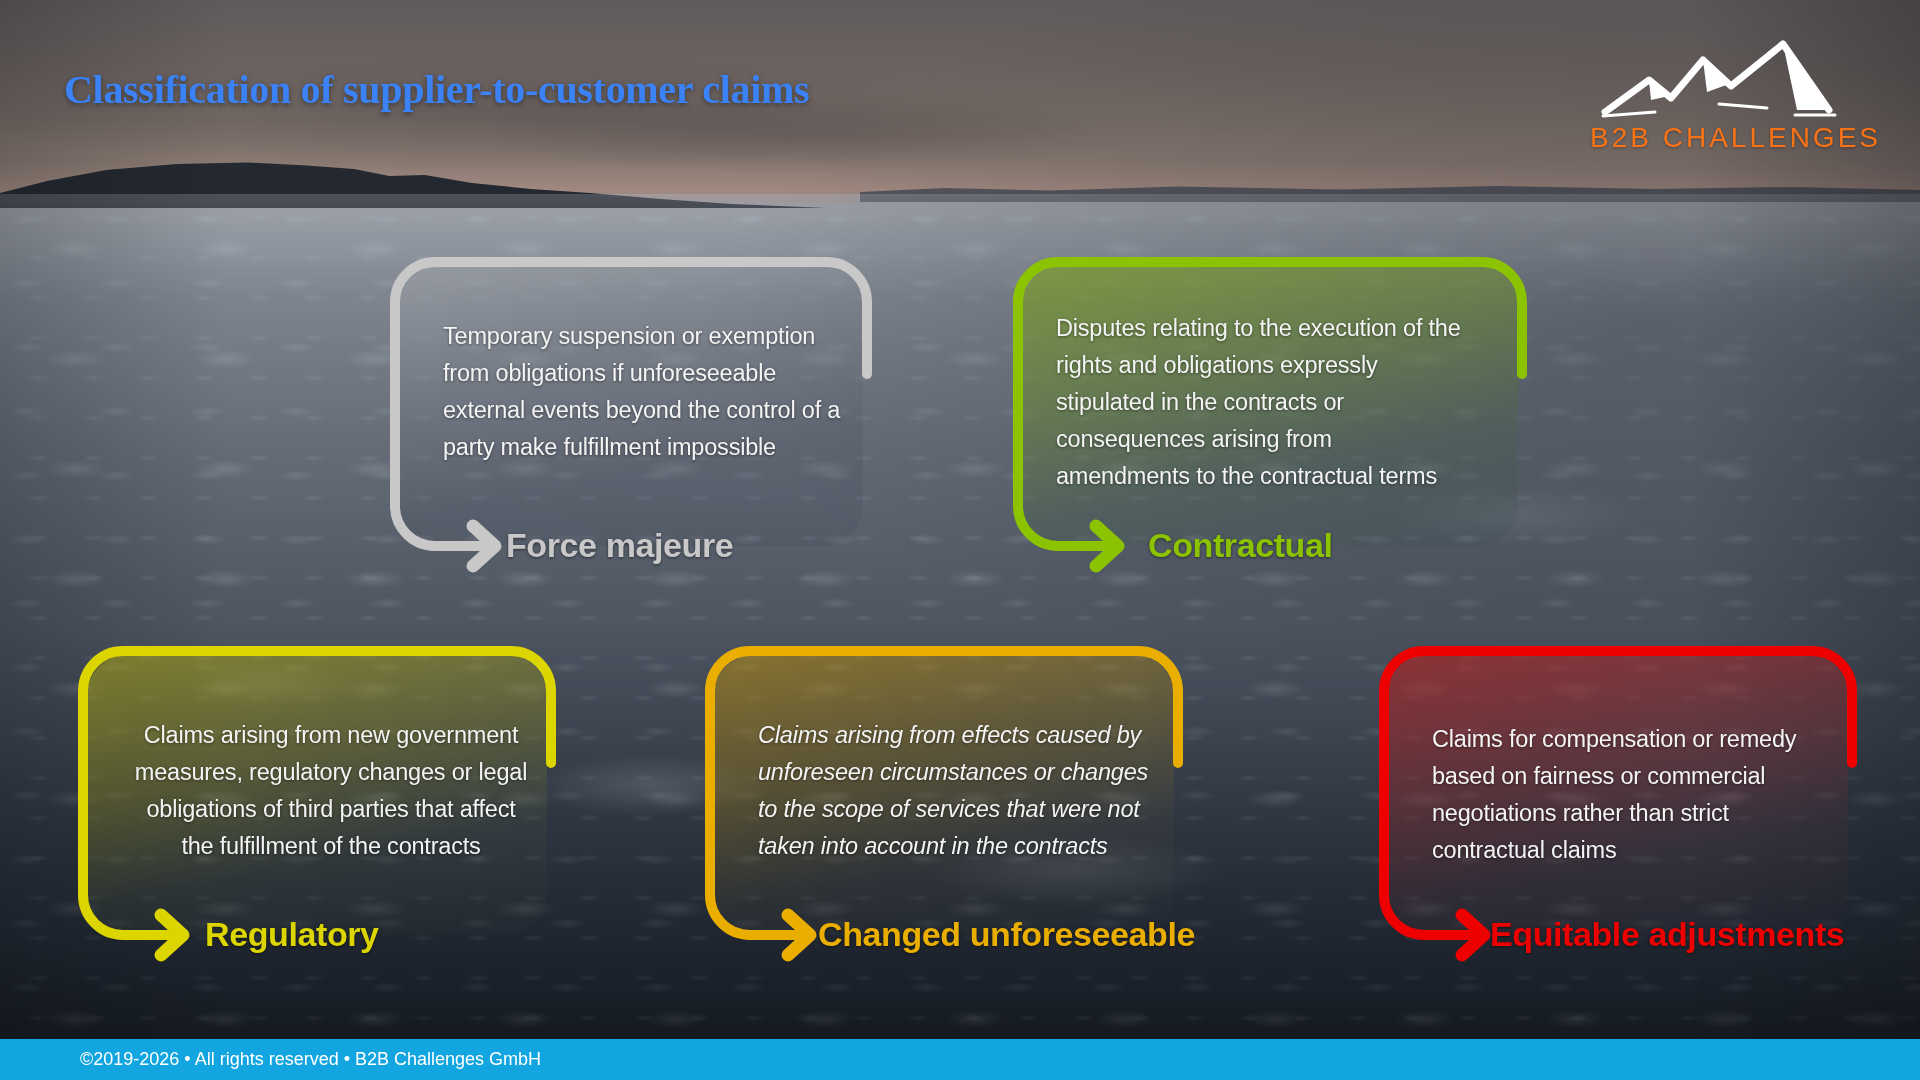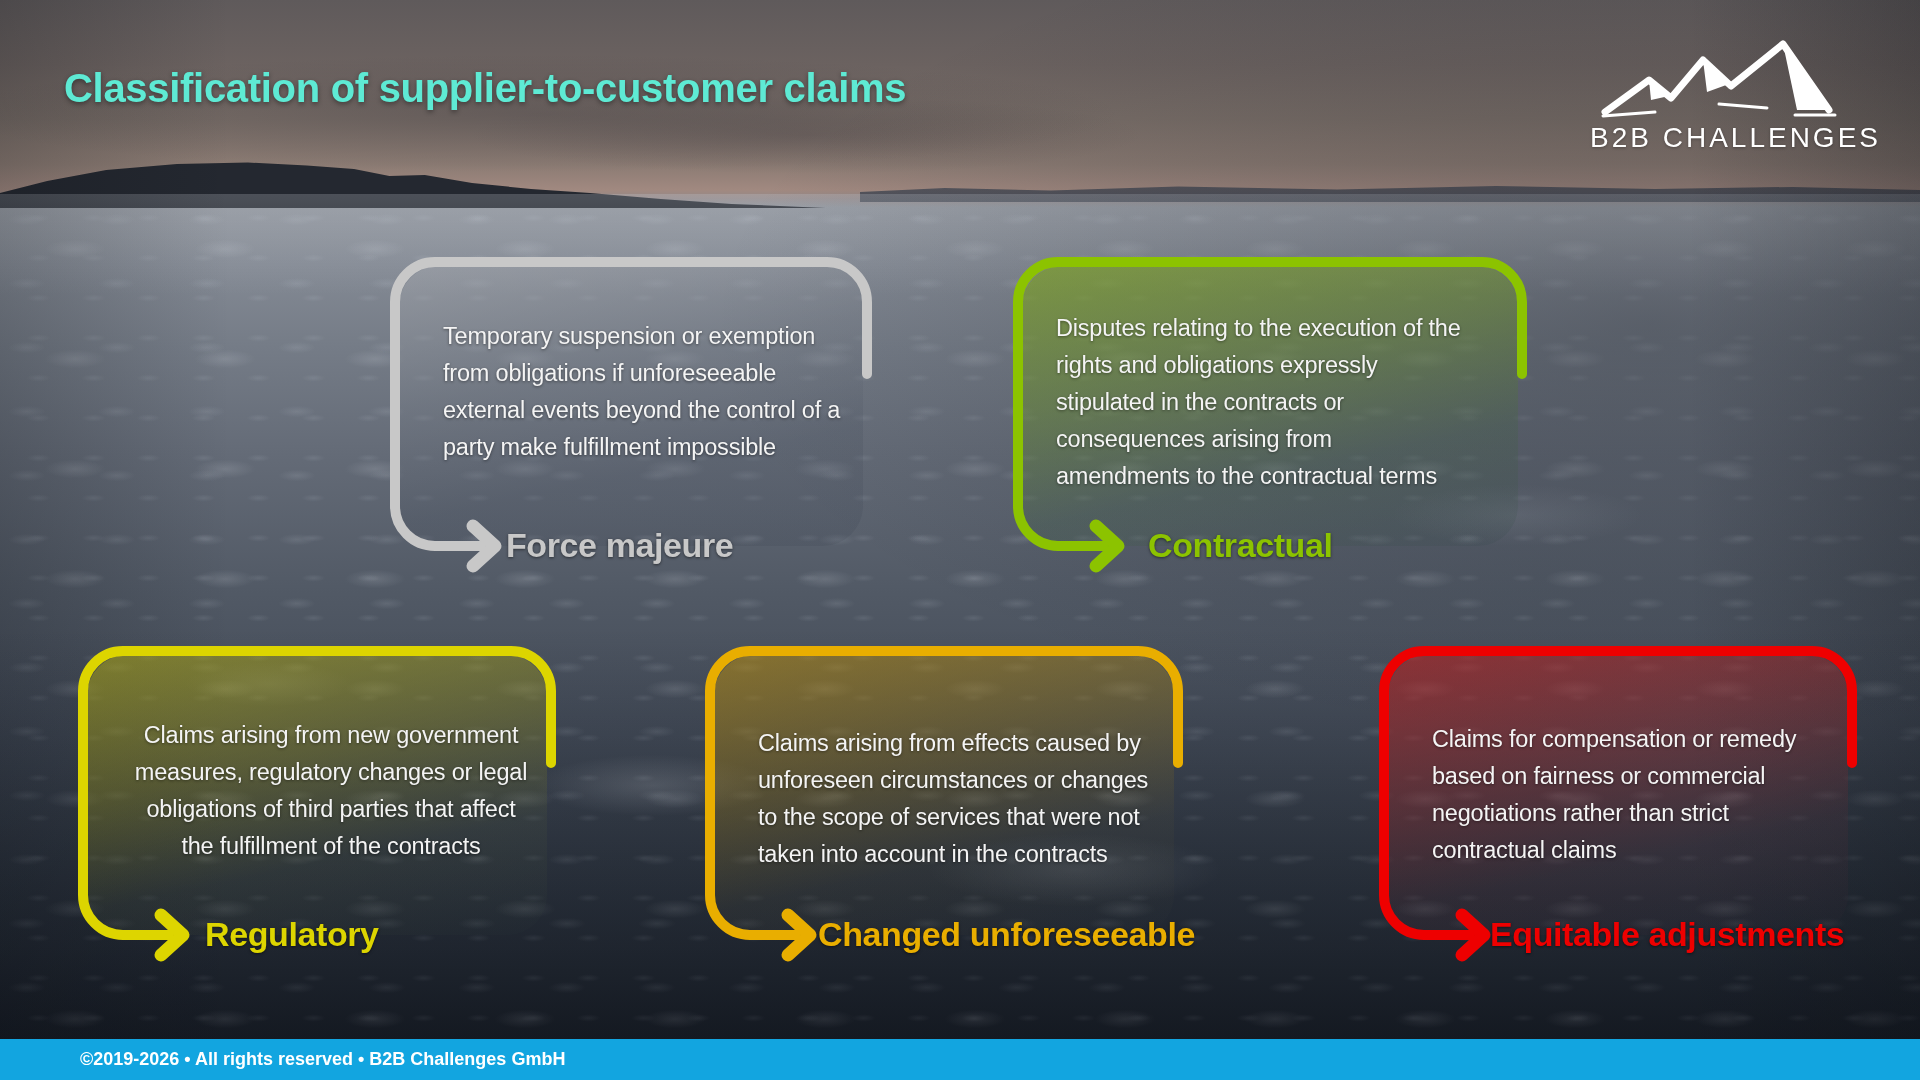--- a/index.html
+++ b/index.html
@@ -43,46 +43,46 @@
   }
   .shade-overlay{
     position:absolute;inset:0;
     background:
       radial-gradient(70% 55% at 86% 30%, rgba(16,20,28,.30), transparent 70%),
       linear-gradient(180deg, transparent 58%, rgba(10,14,20,.32) 88%, rgba(8,11,17,.5) 100%),
       linear-gradient(90deg, rgba(10,13,18,.22), transparent 12%, transparent 88%, rgba(10,13,18,.28) 100%);
   }
   
   .page-title{
-    position:absolute;left:64px;top:66px;color:#5eead4;font-size:40px;font-weight:700;
-    letter-spacing:-.3px;text-shadow:0 2px 5px rgba(0,0,0,.40);
+    position:absolute;left:64px;top:66px;color:#3b82f6;font-size:40px;font-weight:700;
+    letter-spacing:-.3px;text-shadow:0 2px 5px rgba(0,0,0,.40);font-family:Liberation Serif, serif;
   }
   .brand{position:absolute;right:62px;top:40px;width:268px;text-align:center;color:#fff;}
   .brand svg{display:block;margin:0 auto;}
   .brand-name{
-    font-size:28px;font-weight:400;letter-spacing:3px;margin-top:2px;color:#ffffff;
+    font-size:28px;font-weight:400;letter-spacing:3px;margin-top:2px;color:#f97316;
     text-shadow:0 1px 3px rgba(0,0,0,.3);white-space:nowrap;
   }
   
   .card{position:absolute;height:316px;color:var(--accent,#ccc);}
   .card svg.outline{position:absolute;left:0;top:0;overflow:visible;}
   .wash{position:absolute;left:10px;right:10px;top:10px;bottom:26px;border-radius:40px;}
   .c1 .wash{background:linear-gradient(168deg, rgba(165,168,174,.48) 0%, rgba(120,126,136,.30) 38%, rgba(70,78,92,.22) 68%, rgba(40,48,62,.12) 100%);}
   .c2 .wash{background:linear-gradient(168deg, rgba(125,165,20,.60) 0%, rgba(105,145,35,.42) 38%, rgba(60,100,55,.22) 68%, rgba(30,55,60,.10) 100%);}
   .c3 .wash{background:linear-gradient(168deg, rgba(175,168,15,.55) 0%, rgba(145,140,25,.38) 38%, rgba(80,90,60,.18) 68%, rgba(40,55,60,.08) 100%);}
   .c4 .wash{background:linear-gradient(168deg, rgba(185,140,10,.55) 0%, rgba(150,118,20,.36) 38%, rgba(85,80,55,.16) 68%, rgba(40,50,60,.08) 100%);}
   .c5 .wash{background:linear-gradient(168deg, rgba(190,30,28,.58) 0%, rgba(150,38,40,.40) 38%, rgba(90,45,55,.20) 68%, rgba(45,40,55,.08) 100%);}
   .desc{
     position:absolute;color:#f4f4f4;font-size:23.5px;line-height:37px;letter-spacing:-.2px;
     text-shadow:0 1px 3px rgba(0,0,0,.45);
   }
   .c1 .desc{left:54px;top:62px;width:402px;}
   .c2 .desc{left:44px;top:54px;width:410px;}
   .c3 .desc{left:54px;top:72px;width:400px;}
-  .c4 .desc{left:54px;top:80px;width:398px;}
+  .c4 .desc{left:54px;top:72px;width:398px;font-style:italic;}
   .c5 .desc{left:54px;top:76px;width:400px;}
   .card-label{
     position:absolute;top:290px;transform:translateY(-52%);
     font-size:34px;font-weight:700;letter-spacing:-.4px;white-space:nowrap;
     color:var(--accent);text-shadow:0 1px 3px rgba(0,0,0,.5);
   }
   .c1{left:389px;top:256px;width:484px;}
   .c2{left:1012px;top:256px;width:516px;}
   .c3{left:77px;top:645px;width:480px;text-align:center;}
   .c4{left:704px;top:645px;width:480px;}
@@ -90,21 +90,21 @@
   .c1 .card-label{left:117px;}
   .c2 .card-label{left:136px;}
   .c3 .card-label{left:128px;}
   .c4 .card-label{left:114px;}
   .c5 .card-label{left:112px;}
   
   .footer-bar{
     position:absolute;left:0;right:0;bottom:0;height:41px;background:#12a5e0;
     display:flex;align-items:center;
   }
-  .copyright{color:#ffffff;font-size:18px;font-weight:700;margin-left:80px;white-space:nowrap;}
+  .copyright{color:#ffffff;font-size:18px;font-weight:400;margin-left:80px;white-space:nowrap;}
 </style>
 </head>
 <body>
 
 <div class="slide">
   <div class="bg"></div>
   <div class="hills-left"></div>
   <div class="ridge-right"></div>
   <div class="ice-texture"></div>
   <div class="shade-overlay"></div>

